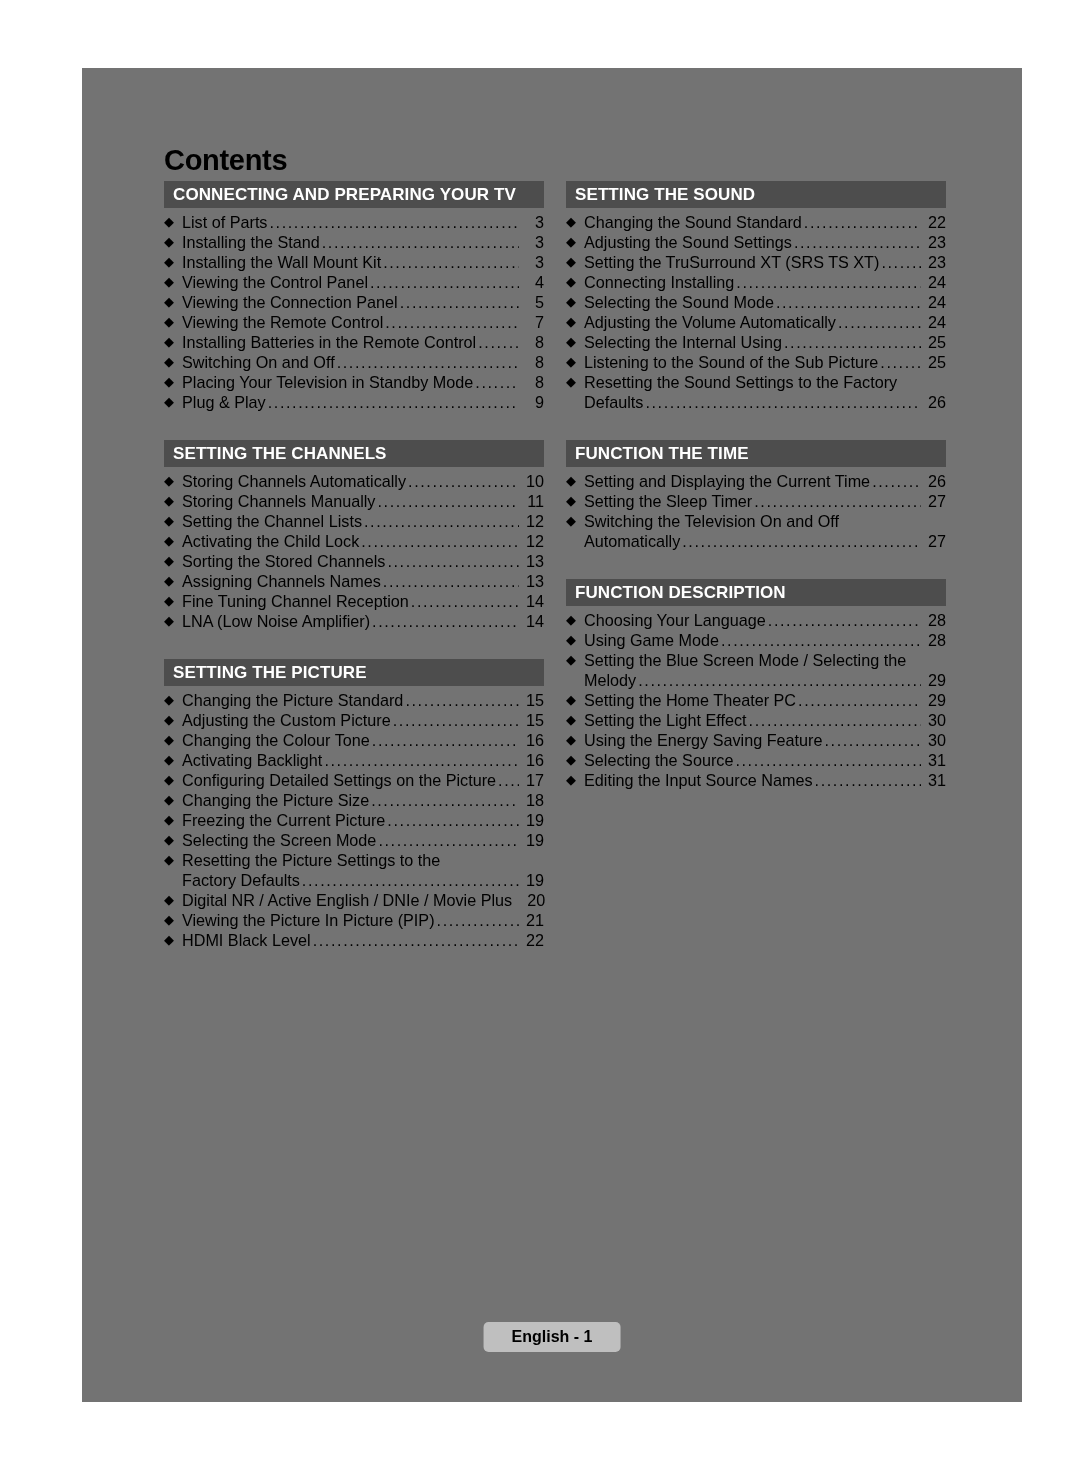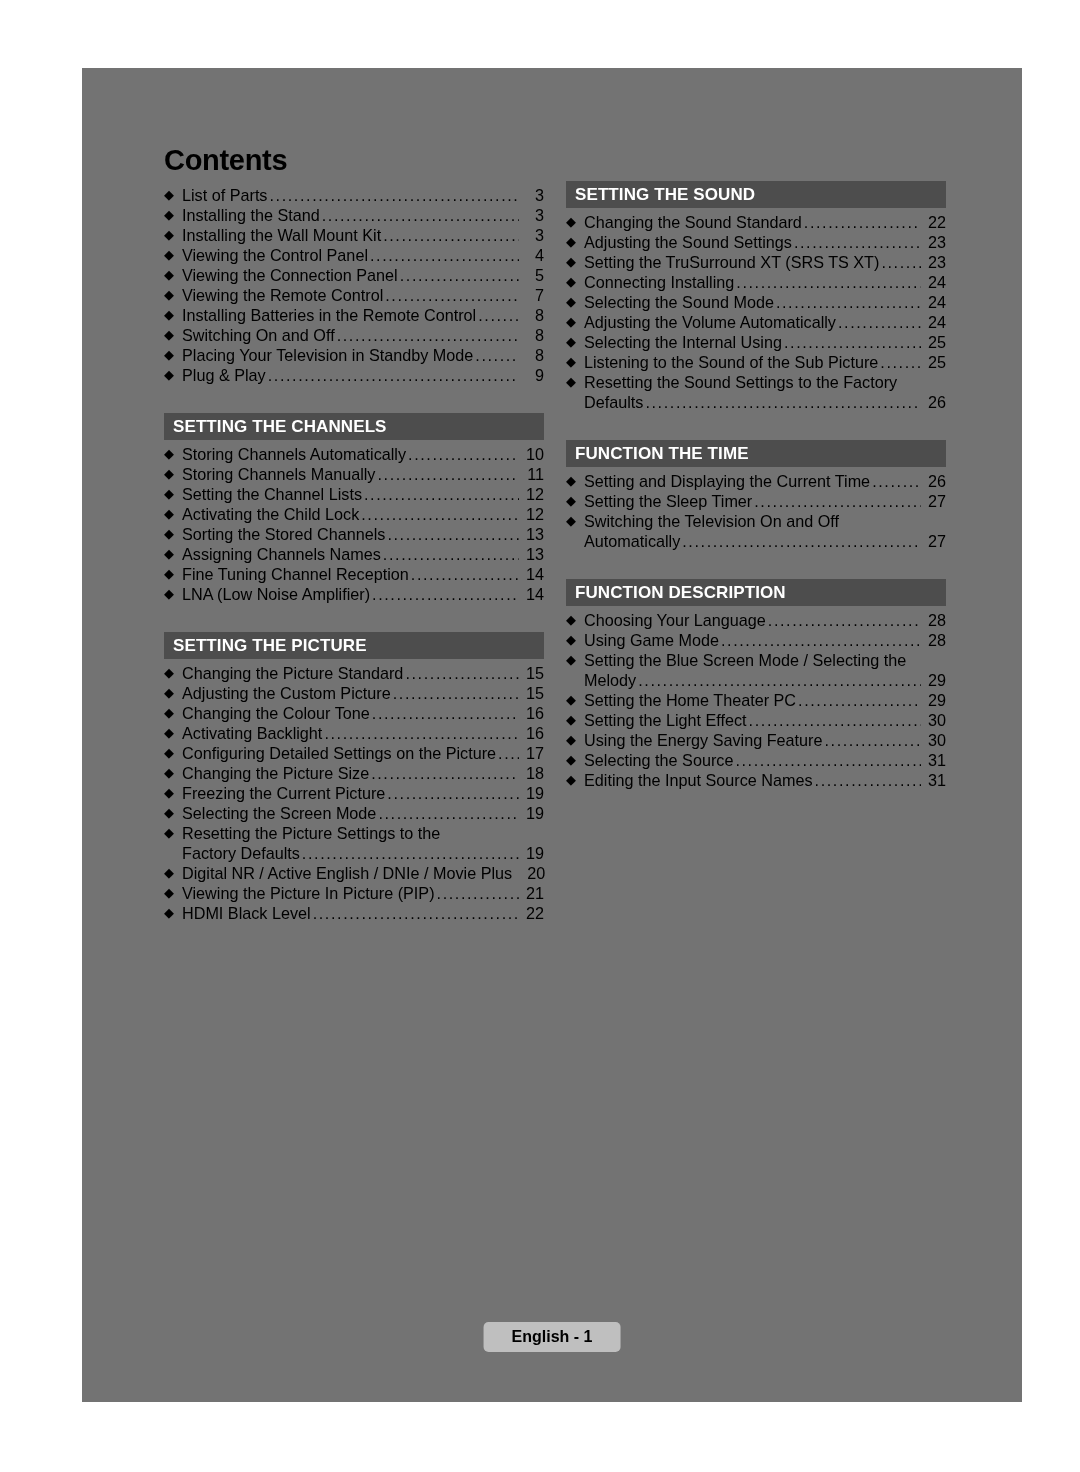--- a/index.html
+++ b/index.html
@@ -145,20 +145,21 @@
 </head>
 <body>
 
 <div class="page">
 
   <div class="page-title">Contents</div>
 
   <div class="columns">
     <div class="col">
         <div class="section">
+          <div class="section-bar">CONNECTING AND PREPARING YOUR TV</div>
           <ul class="toc-list">
             <li class="toc-item">
               <span class="bullet">◆</span>
               <div class="toc-line">
                 <span class="toc-label">List of Parts</span>
                 <span class="leader"></span>
                 <span class="toc-page">3</span>
               </div>
             </li>
             <li class="toc-item">

